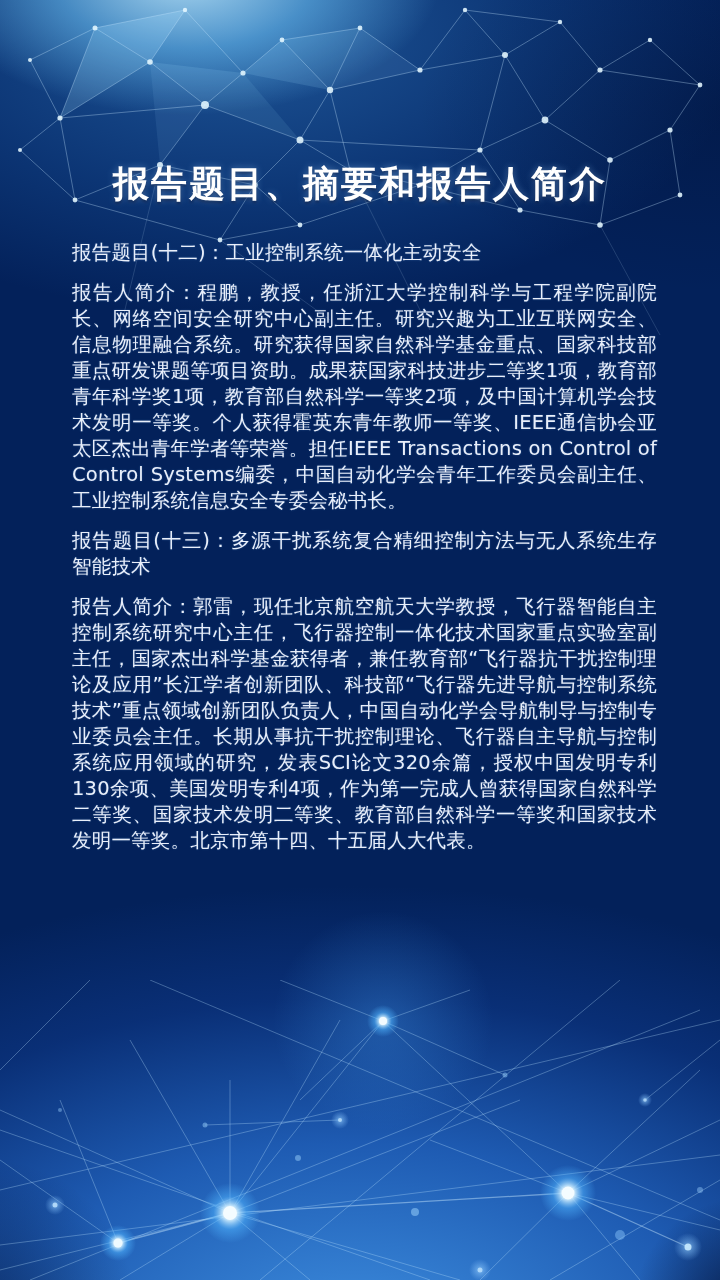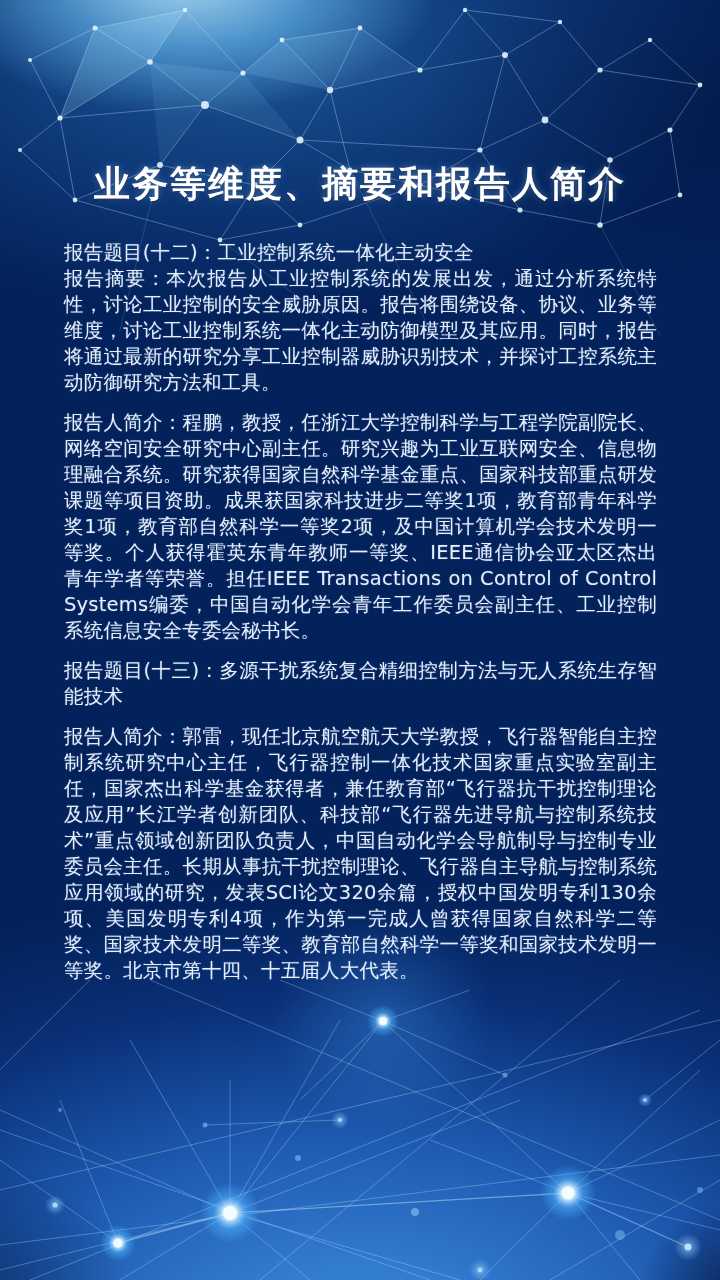--- a/index.html
+++ b/index.html
@@ -32,21 +32,21 @@
     color:#ffffff;
     text-shadow:0 0 7px rgba(150,205,255,0.45), 0 2px 3px rgba(0,10,40,0.6);
   }
   .content {
     position:absolute; top:240px; left:64px; width:593px; z-index:3;
     color:#e9effa;
     font-size:19.5px; line-height:26px; letter-spacing:0.2px;
     text-align:justify;
     text-shadow:0 0 2px rgba(130,185,255,0.35);
   }
-  .block { margin:0 0 14px 0; }
+  .block { margin:0 0 14px 8px; }
   .block:last-child { margin-bottom:0; }
   .block p { margin:0; }
 </style>
 </head>
 <body>
 
 <div class="bg"></div>
 
 <svg class="plexus-top" viewBox="0 0 720 340" aria-hidden="true">
   <g fill="rgba(150,212,250,0.16)">
@@ -237,26 +237,25 @@
     <circle cx="415" cy="232" r="4" fill="rgba(150,205,250,0.55)"></circle>
     <circle cx="298" cy="178" r="3" fill="rgba(150,205,250,0.5)"></circle>
     <circle cx="205" cy="145" r="2.5" fill="rgba(150,205,250,0.5)"></circle>
     <circle cx="505" cy="95" r="2.5" fill="rgba(150,205,250,0.5)"></circle>
     <circle cx="620" cy="255" r="5" fill="rgba(130,190,245,0.5)"></circle>
     <circle cx="60" cy="130" r="2" fill="rgba(150,205,250,0.45)"></circle>
     <circle cx="700" cy="210" r="3" fill="rgba(150,205,250,0.45)"></circle>
   </g>
 </svg>
 
-<h1 class="title">业务等维度、摘要和报告人简介</h1>
+<h1 class="title">报告题目、摘要和报告人简介</h1>
 
 <main class="content">
   <section class="block">
     <p>报告题目(十二)：工业控制系统一体化主动安全</p>
-    <p>报告摘要：本次报告从工业控制系统的发展出发，通过分析系统特性，讨论工业控制的安全威胁原因。报告将围绕设备、协议、业务等维度，讨论工业控制系统一体化主动防御模型及其应用。同时，报告将通过最新的研究分享工业控制器威胁识别技术，并探讨工控系统主动防御研究方法和工具。</p>
   </section>
   <section class="block">
     <p>报告人简介：程鹏，教授，任浙江大学控制科学与工程学院副院长、网络空间安全研究中心副主任。研究兴趣为工业互联网安全、信息物理融合系统。研究获得国家自然科学基金重点、国家科技部重点研发课题等项目资助。成果获国家科技进步二等奖1项，教育部青年科学奖1项，教育部自然科学一等奖2项，及中国计算机学会技术发明一等奖。个人获得霍英东青年教师一等奖、IEEE通信协会亚太区杰出青年学者等荣誉。担任IEEE Transactions on Control of Control Systems编委，中国自动化学会青年工作委员会副主任、工业控制系统信息安全专委会秘书长。</p>
   </section>
   <section class="block">
     <p>报告题目(十三)：多源干扰系统复合精细控制方法与无人系统生存智能技术</p>
   </section>
   <section class="block">
     <p>报告人简介：郭雷，现任北京航空航天大学教授，飞行器智能自主控制系统研究中心主任，飞行器控制一体化技术国家重点实验室副主任，国家杰出科学基金获得者，兼任教育部“飞行器抗干扰控制理论及应用”长江学者创新团队、科技部“飞行器先进导航与控制系统技术”重点领域创新团队负责人，中国自动化学会导航制导与控制专业委员会主任。长期从事抗干扰控制理论、飞行器自主导航与控制系统应用领域的研究，发表SCI论文320余篇，授权中国发明专利130余项、美国发明专利4项，作为第一完成人曾获得国家自然科学二等奖、国家技术发明二等奖、教育部自然科学一等奖和国家技术发明一等奖。北京市第十四、十五届人大代表。</p>
   </section>

